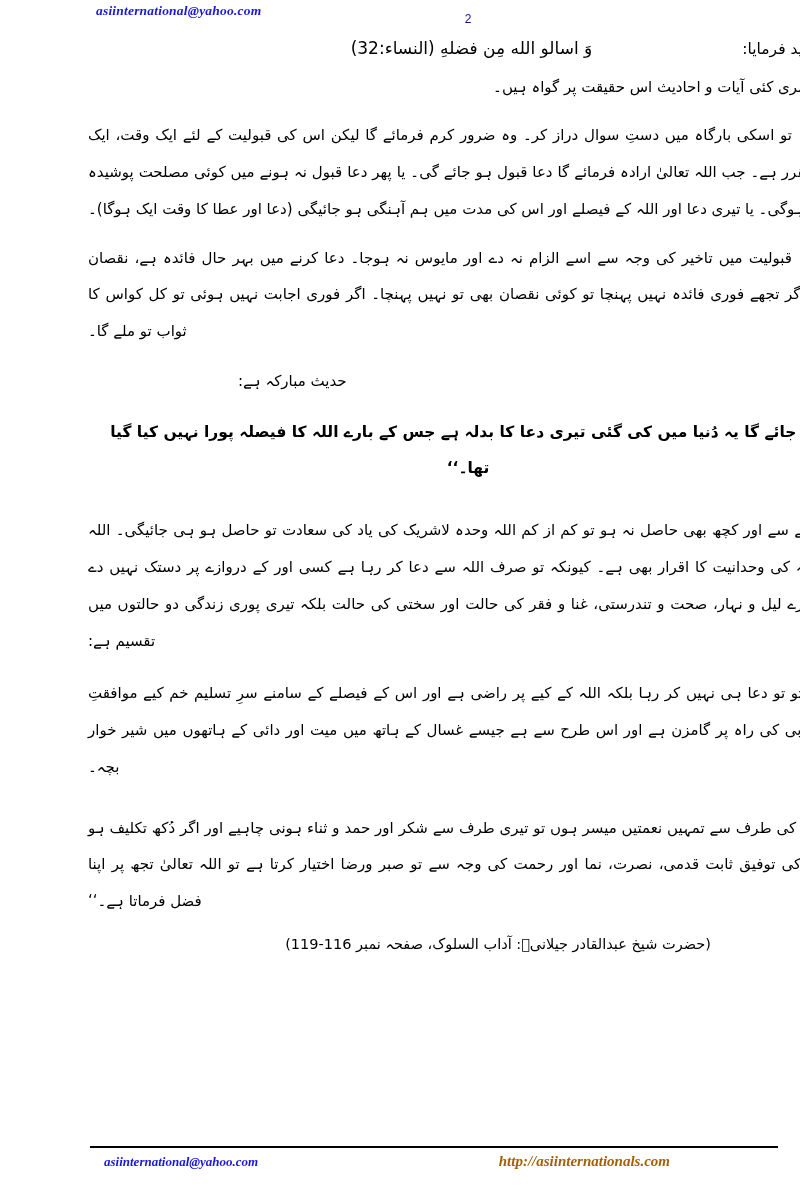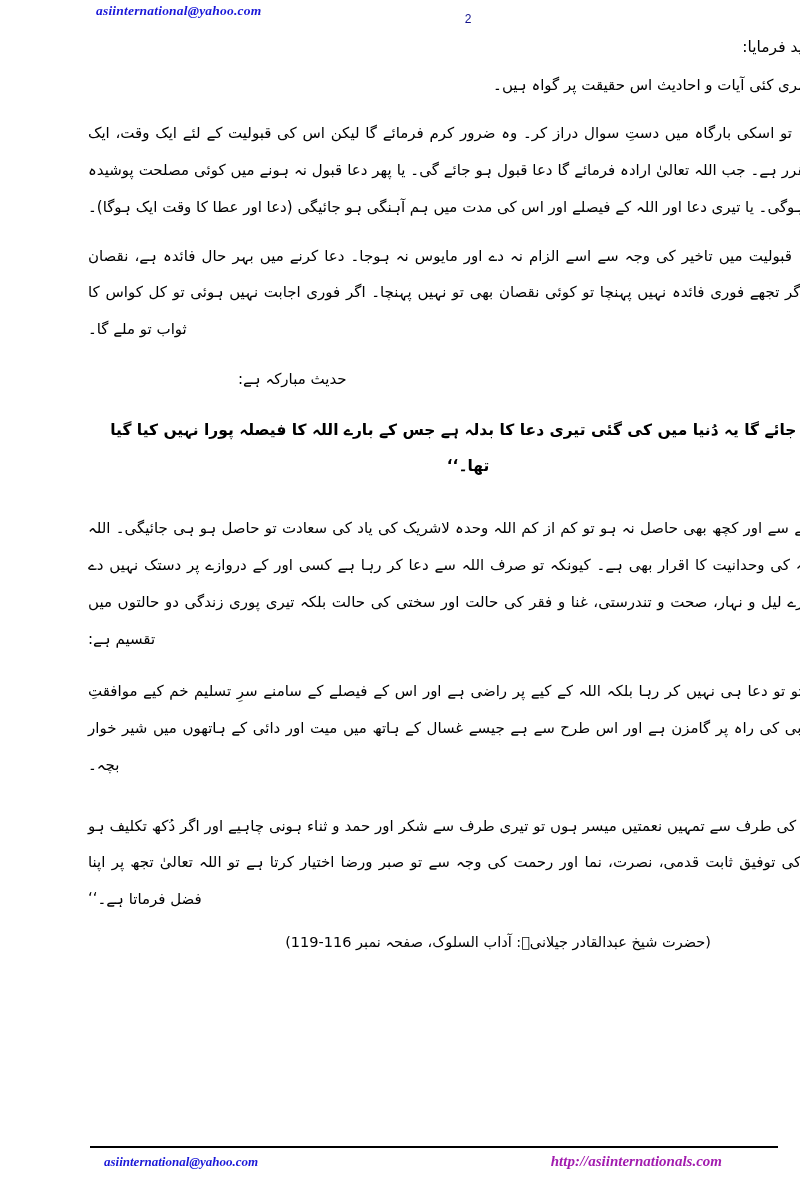--- a/index.html
+++ b/index.html
@@ -201,40 +201,41 @@
     font-size: 13px;
     color: #1a18d8;
     white-space: nowrap;
     margin-left: 14px;
   }
   .footer-url {
     font-family: "Liberation Serif", "DejaVu Serif", serif;
     font-style: italic;
     font-weight: bold;
     font-size: 15px;
-    color: #a21caf;
+    color: #a16207;
     white-space: nowrap;
     margin-left: auto;
-    margin-right: 56px;
+    margin-right: 108px;
   }
 </style>
 </head>
 <body>
 
 <div class="page">
 
   <div class="page-header">
     <div class="header-email">asiinternational@yahoo.com</div>
     <div class="page-number">2</div>
   </div>
 
   <div class="content">
 
     <div class="verse-row">
       <span class="verse-label">اور مزید فرمایا:</span>
+      <span class="verse-arabic">وَ اسالو الله مِن فضلهِ (النساء:32)</span>
     </div>
 
     <div class="urdu line-right">اور دوسری کئی آیات و احادیث اس حقیقت پر گواہ ہیں۔</div>
 
     <div class="urdu para indent">تو اسکی بارگاہ میں دستِ سوال دراز کر۔ وہ ضرور کرم فرمائے گا لیکن اس کی قبولیت کے لئے ایک وقت، ایک مدت مقرر ہے۔ جب اللہ تعالیٰ ارادہ فرمائے گا دعا قبول ہو جائے گی۔ یا پھر دعا قبول نہ ہونے میں کوئی مصلحت پوشیدہ ہوگی۔ یا تیری دعا اور اللہ کے فیصلے اور اس کی مدت میں ہم آہنگی ہو جائیگی (دعا اور عطا کا وقت ایک ہوگا)۔</div>
 
     <div class="urdu para indent">قبولیت میں تاخیر کی وجہ سے اسے الزام نہ دے اور مایوس نہ ہوجا۔ دعا کرنے میں بہر حال فائدہ ہے، نقصان نہیں۔ اگر تجھے فوری فائدہ نہیں پہنچا تو کوئی نقصان بھی تو نہیں پہنچا۔ اگر فوری اجابت نہیں ہوئی تو کل کواس کا ثواب تو ملے گا۔</div>
 
     <div class="urdu hadith-lead">حدیث مبارکہ ہے:</div>
 

